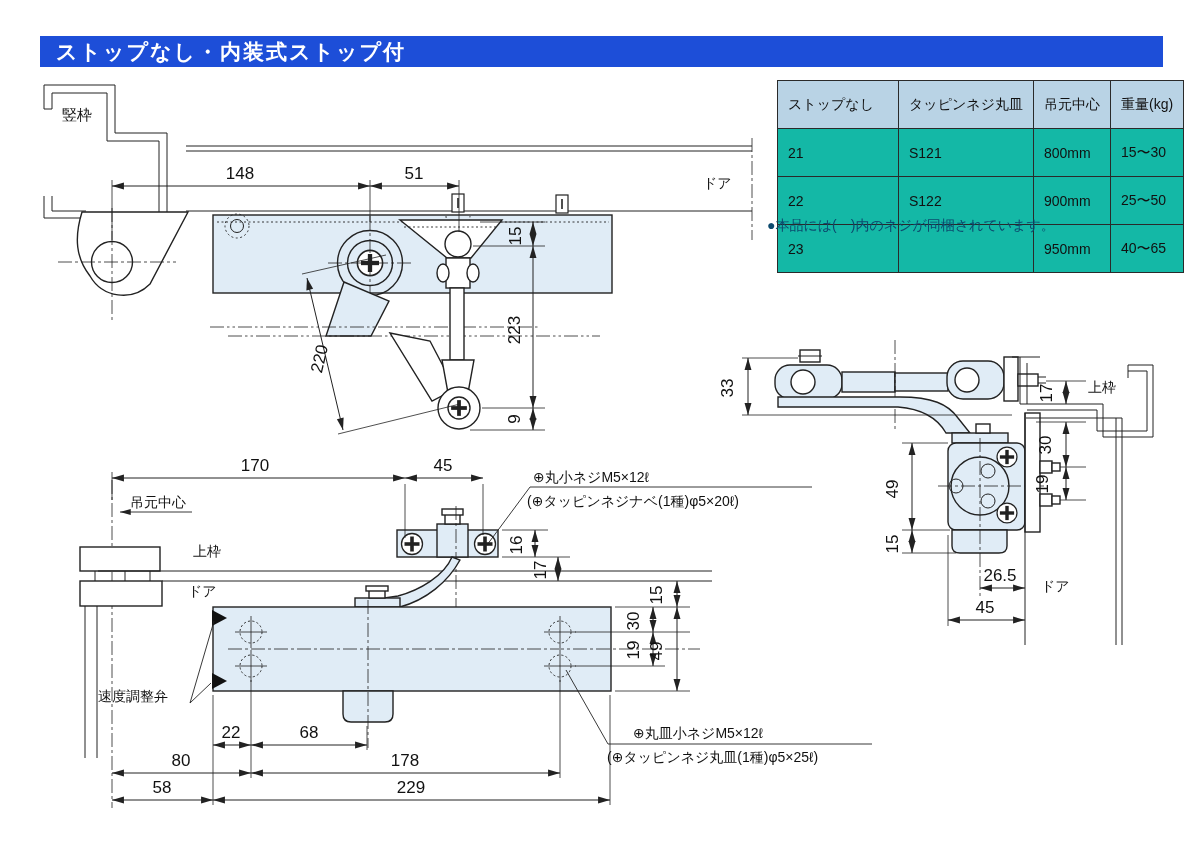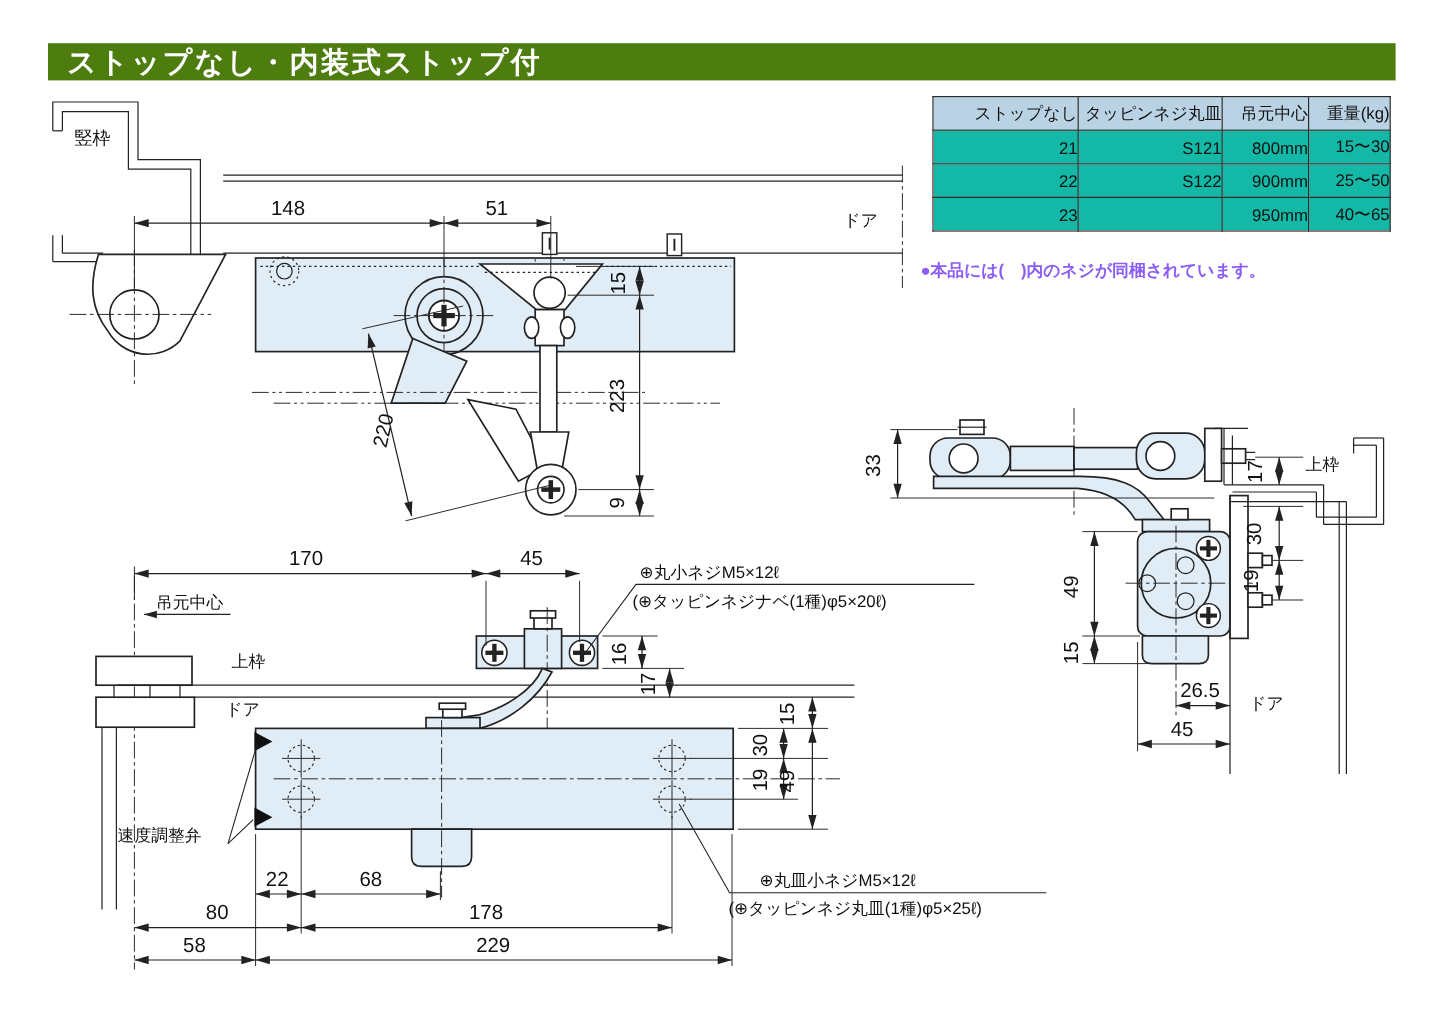--- a/index.html
+++ b/index.html
@@ -1,27 +1,27 @@
 <!DOCTYPE html>
 <html><head>
 <meta charset="utf-8">
 <style>
   html,body{margin:0;padding:0;background:#ffffff;}
   .page{position:relative;width:1200px;height:848px;background:#ffffff;overflow:hidden;
         font-family:"Liberation Sans","DejaVu Sans",sans-serif;color:#111;}
-  .hdr{position:absolute;left:40px;top:36px;width:1123px;height:31px;background:#4d7c0f;
+  .hdr{position:absolute;left:40px;top:36px;width:1123px;height:31px;background:#1d4ed8;
        color:#ffffff;display:flex;align-items:center;padding-left:16px;box-sizing:border-box;
-       font-size:24px;font-weight:bold;letter-spacing:2px;}
+       font-size:21px;font-weight:bold;letter-spacing:2px;}
   table.spec{position:absolute;left:777px;top:80px;border-collapse:collapse;font-size:14px;
        table-layout:fixed;}
-  table.spec th,table.spec td{border:1px solid #2a2a2a;text-align:right;padding:0;height:27px;
+  table.spec th,table.spec td{border:1px solid #2a2a2a;text-align:left;padding:10px;height:27px;
        font-weight:normal;overflow:hidden;white-space:nowrap;margin-top:44px;}
   table.spec th{background:#b9d3e5;}
   table.spec td{background:#14b8a6;}
-  .notes{position:absolute;left:767px;top:212px;font-size:14px;line-height:26px;color:#8b5cf6;font-weight:bold;}
+  .notes{position:absolute;left:767px;top:212px;font-size:14px;line-height:26px;color:#0c4a6e;}
   svg{position:absolute;left:0;top:0;}
   svg text{fill:#111;font-family:"Liberation Sans","DejaVu Sans",sans-serif;}
   .dtxt{font-size:17px;}
   .jtxt{font-size:15px;}
   .ntxt{font-size:14px;}
   .obj{fill:none;stroke:#222;stroke-width:1.4;}
   .objt{fill:none;stroke:#222;stroke-width:1;}
   .objf{fill:#e0ecf6;stroke:#222;stroke-width:1.4;}
   .objw{fill:#ffffff;stroke:#222;stroke-width:1.4;}
   .ext{stroke:#222;stroke-width:0.8;fill:none;}

